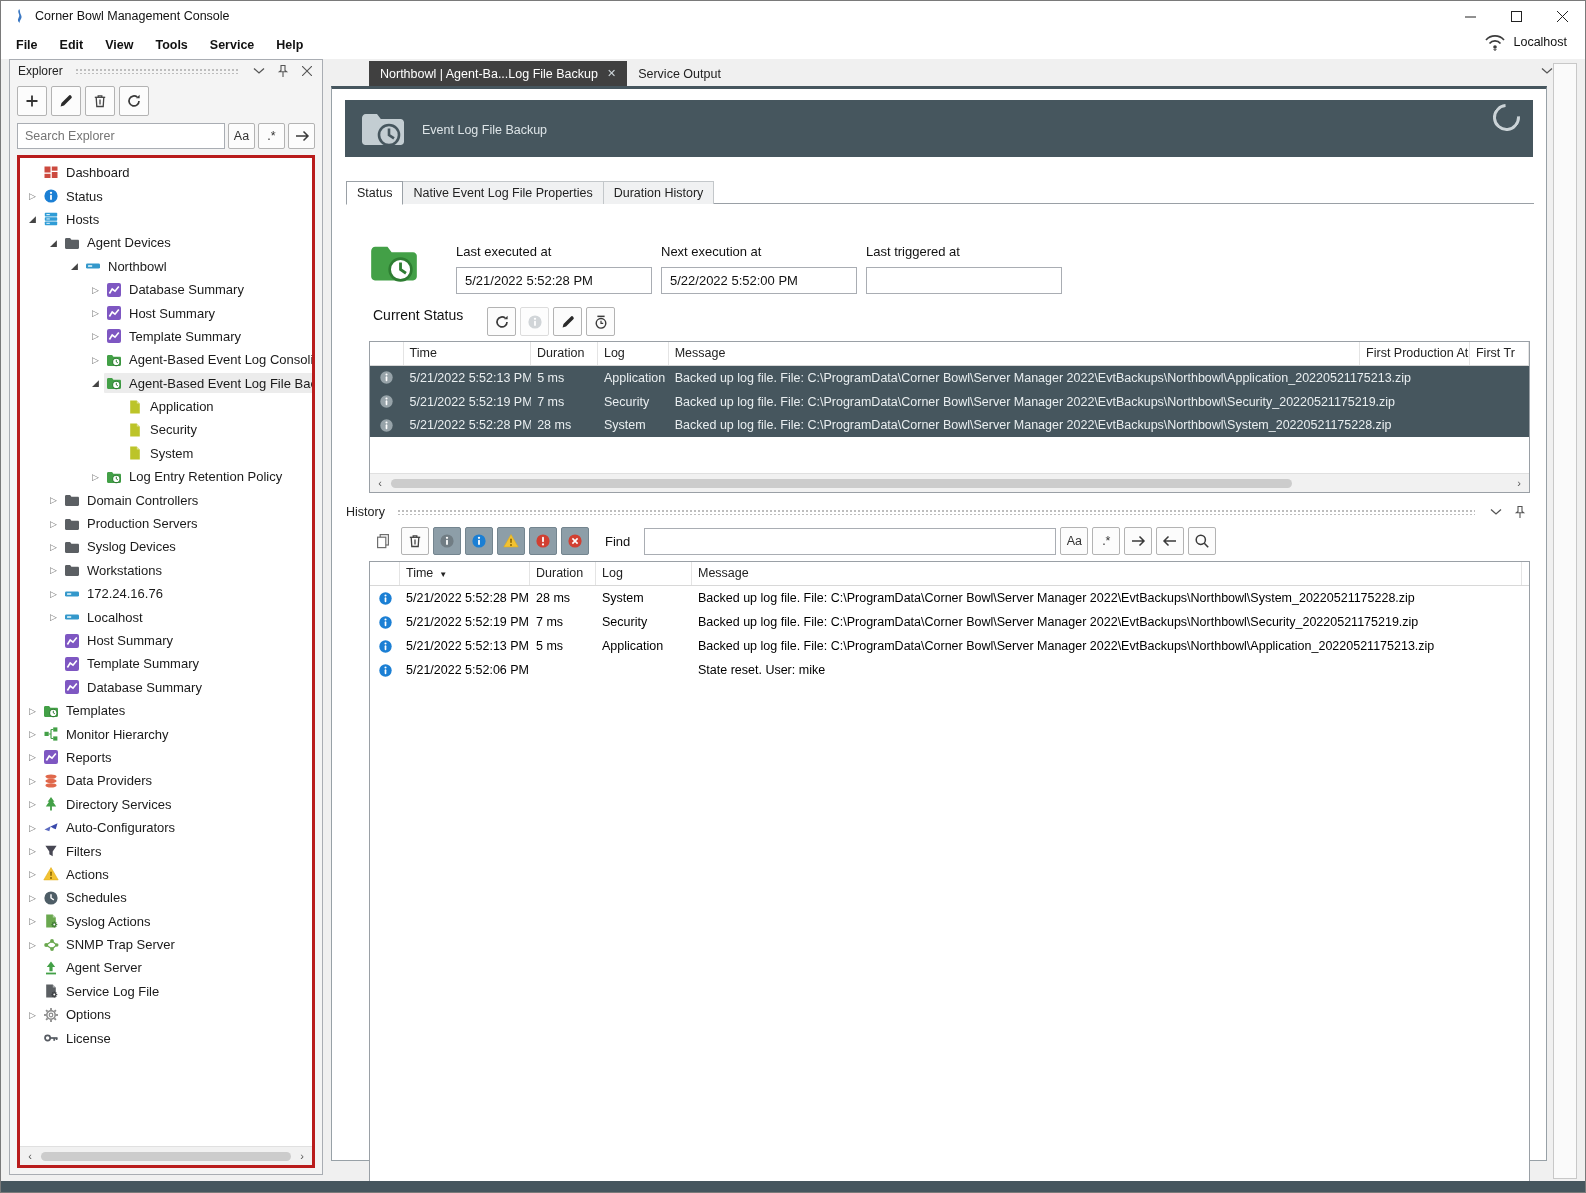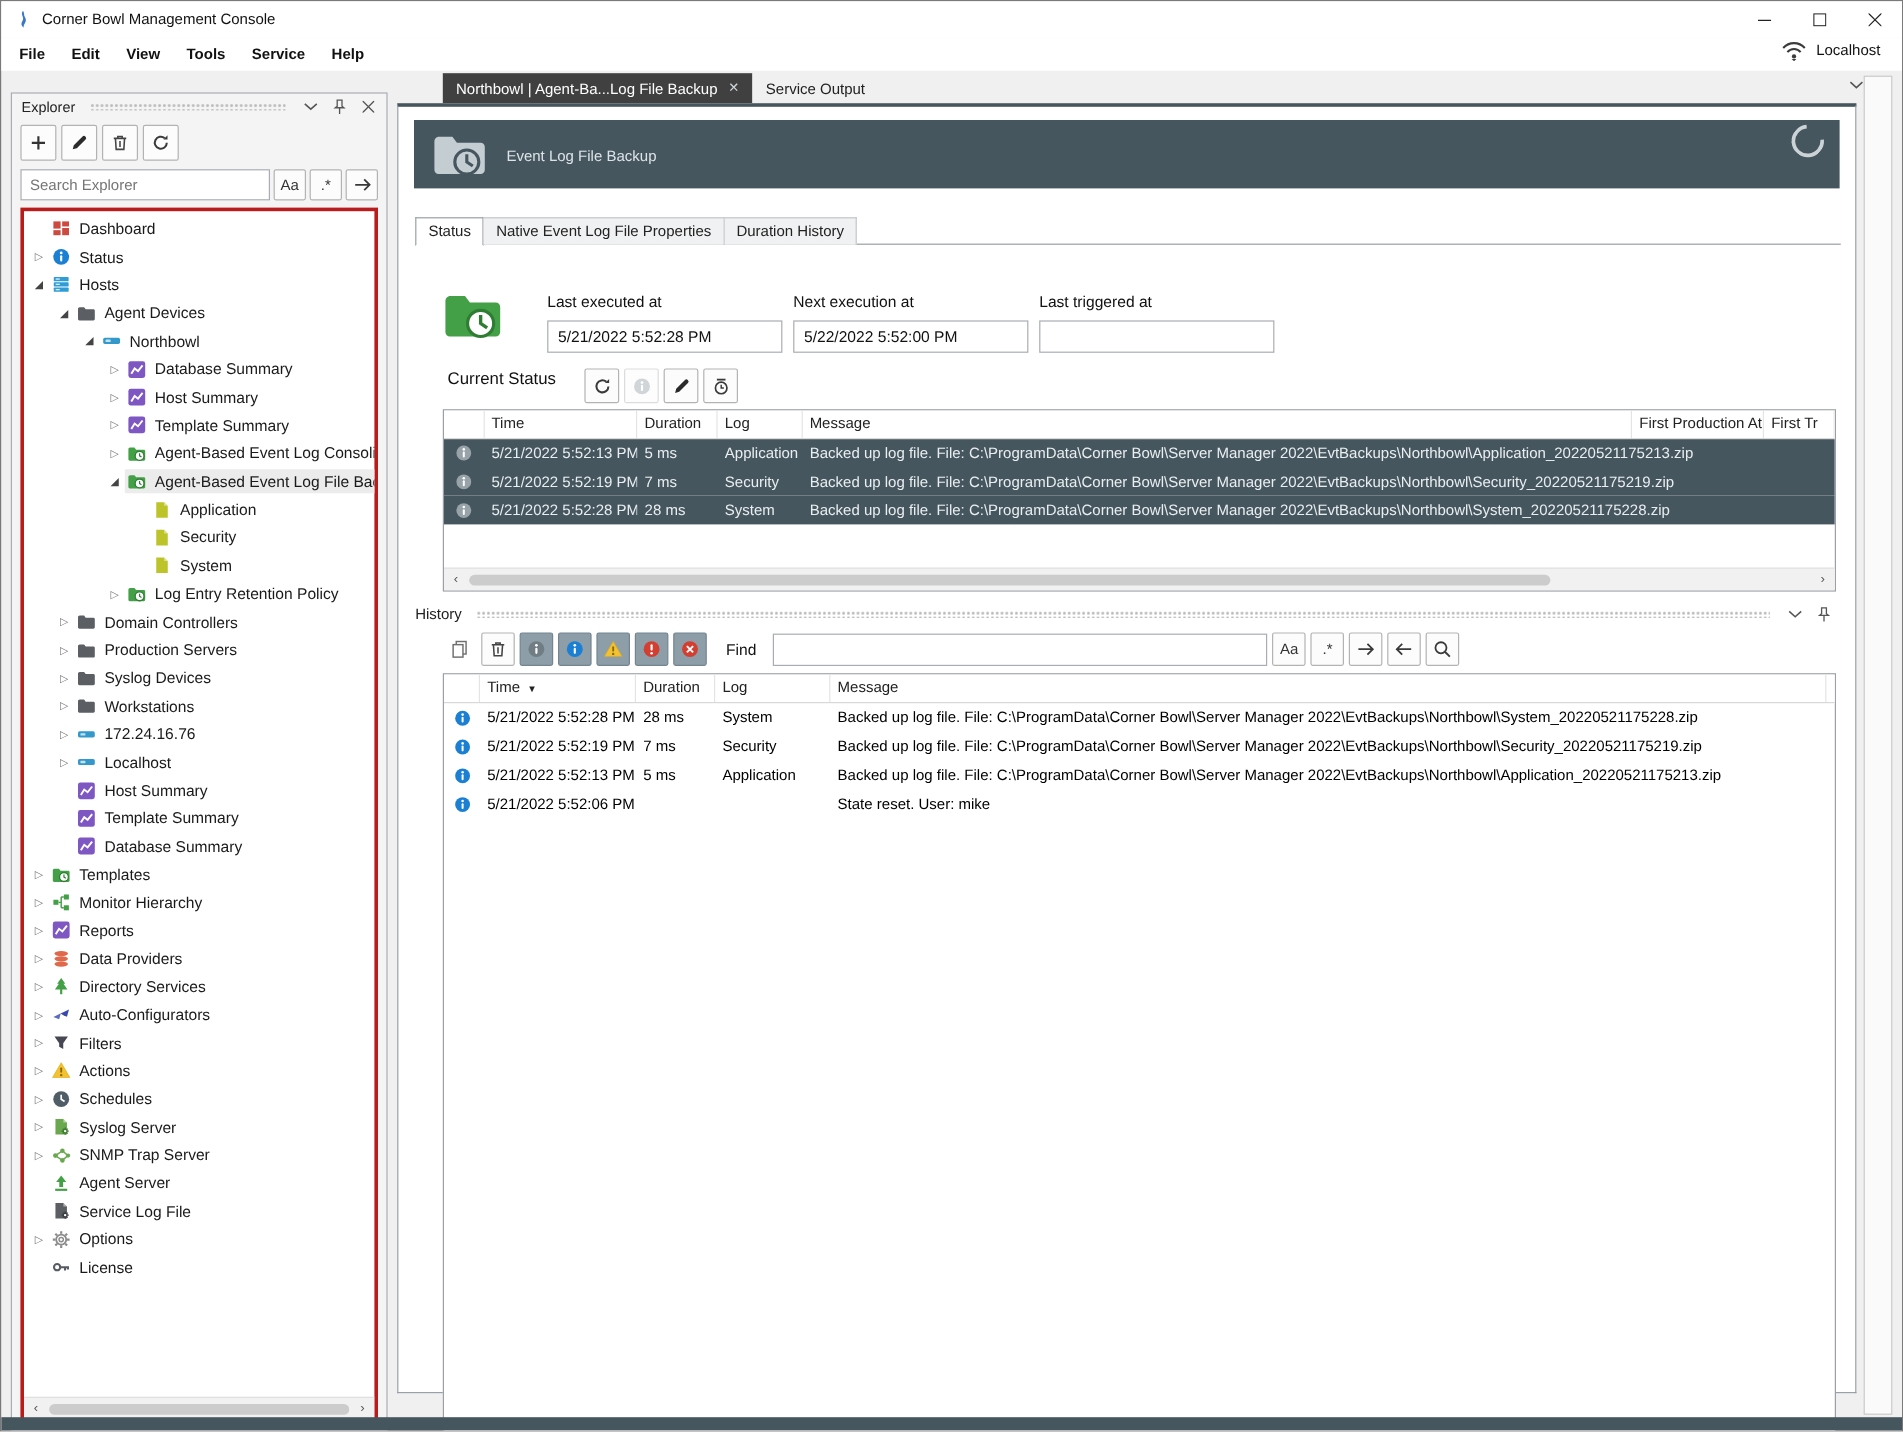--- a/index.html
+++ b/index.html
@@ -14,21 +14,21 @@
   .wctrls { position:absolute; right:0; top:0; height:30px; display:flex; }
   .wbtn { width:46px; height:30px; display:flex; align-items:center; justify-content:center; font-size:13px; color:#222; }
   .menubar { position:absolute; left:0; top:30px; width:100%; height:28px; background:#fff; display:flex; align-items:center;font-weight:bold; }
   .menuitem { padding:0 11px; font-size:12.5px; color:#111; height:22px; line-height:22px; }
   .conn { position:absolute; right:18px; top:2px; display:flex; align-items:center; gap:7px; font-size:12.5px; color:#111; }
 
   .ic { display:inline-flex; align-items:center; justify-content:center; line-height:0; }
   svg { display:block; }
 
   
-  .explorer { position:absolute; left:8px; top:76px; width:314px; height:1116px; background:#f4f4f4; border:1px solid #a9adb3; display:flex; flex-direction:column; }
+  .explorer { position:absolute; left:8px; top:58px; width:314px; height:1116px; background:#f4f4f4; border:1px solid #a9adb3; display:flex; flex-direction:column; }
   .pane-hd { height:22px; display:flex; align-items:center; padding:0 6px 0 8px; gap:6px; }
   .pane-hd .t { font-size:12px; color:#222; white-space:nowrap; }
   .grip { flex:1; height:6px; background-image:radial-gradient(#bdbdbd 1px, transparent 1.3px); background-size:4px 4px; margin:0 6px; }
   .hdic { width:18px; height:16px; display:flex; align-items:center; justify-content:center; color:#555; }
   .xtoolbar { display:flex; gap:4px; padding:4px 7px 5px 7px; }
   .tbtn { width:30px; height:30px; background:#fcfcfc; border:1px solid #b3b3b3; border-radius:2px; display:flex; align-items:center; justify-content:center; font-size:15px; color:#333; }
   .tbtn.sm { width:27px; height:26px; font-size:12.5px; }
   .tbtn.dis { opacity:.45; }
   .searchrow { display:flex; gap:3px; padding:2px 7px 5px 7px; align-items:center; }
   .searchrow input { flex:1; height:26px; border:1px solid #a9adb3; font-size:12.5px; padding:0 7px; color:#333; font-family:"Liberation Sans",sans-serif; background:#fff; }
@@ -633,21 +633,21 @@
                   <circle cx="11.3" cy="11.6" r="2.1" fill="#3e7a33"></circle>
                   <g stroke="#3e7a33" stroke-width="1.1">
                     <line x1="11.3" y1="8.6" x2="11.3" y2="14.6"></line>
                     <line x1="8.3" y1="11.6" x2="14.3" y2="11.6"></line>
                     <line x1="9.2" y1="9.5" x2="13.4" y2="13.7"></line>
                     <line x1="13.4" y1="9.5" x2="9.2" y2="13.7"></line>
                   </g>
                   <circle cx="11.3" cy="11.6" r="1" fill="#fff"></circle>
                 </svg>
               </span>
-              <span>Syslog Server</span>
+              <span>Syslog Actions</span>
             </span>
           </div>
           <div class="trow" style="padding-left:4px">
             <span class="texp">▷</span>
             <span class="thl">
               <span class="ic">
                 <svg width="16" height="16" viewBox="0 0 16 16">
                   <g stroke="#6aa84f" stroke-width="1.2">
                     <line x1="3.2" y1="8" x2="9" y2="4"></line>
                     <line x1="3.2" y1="8" x2="9" y2="12"></line>

